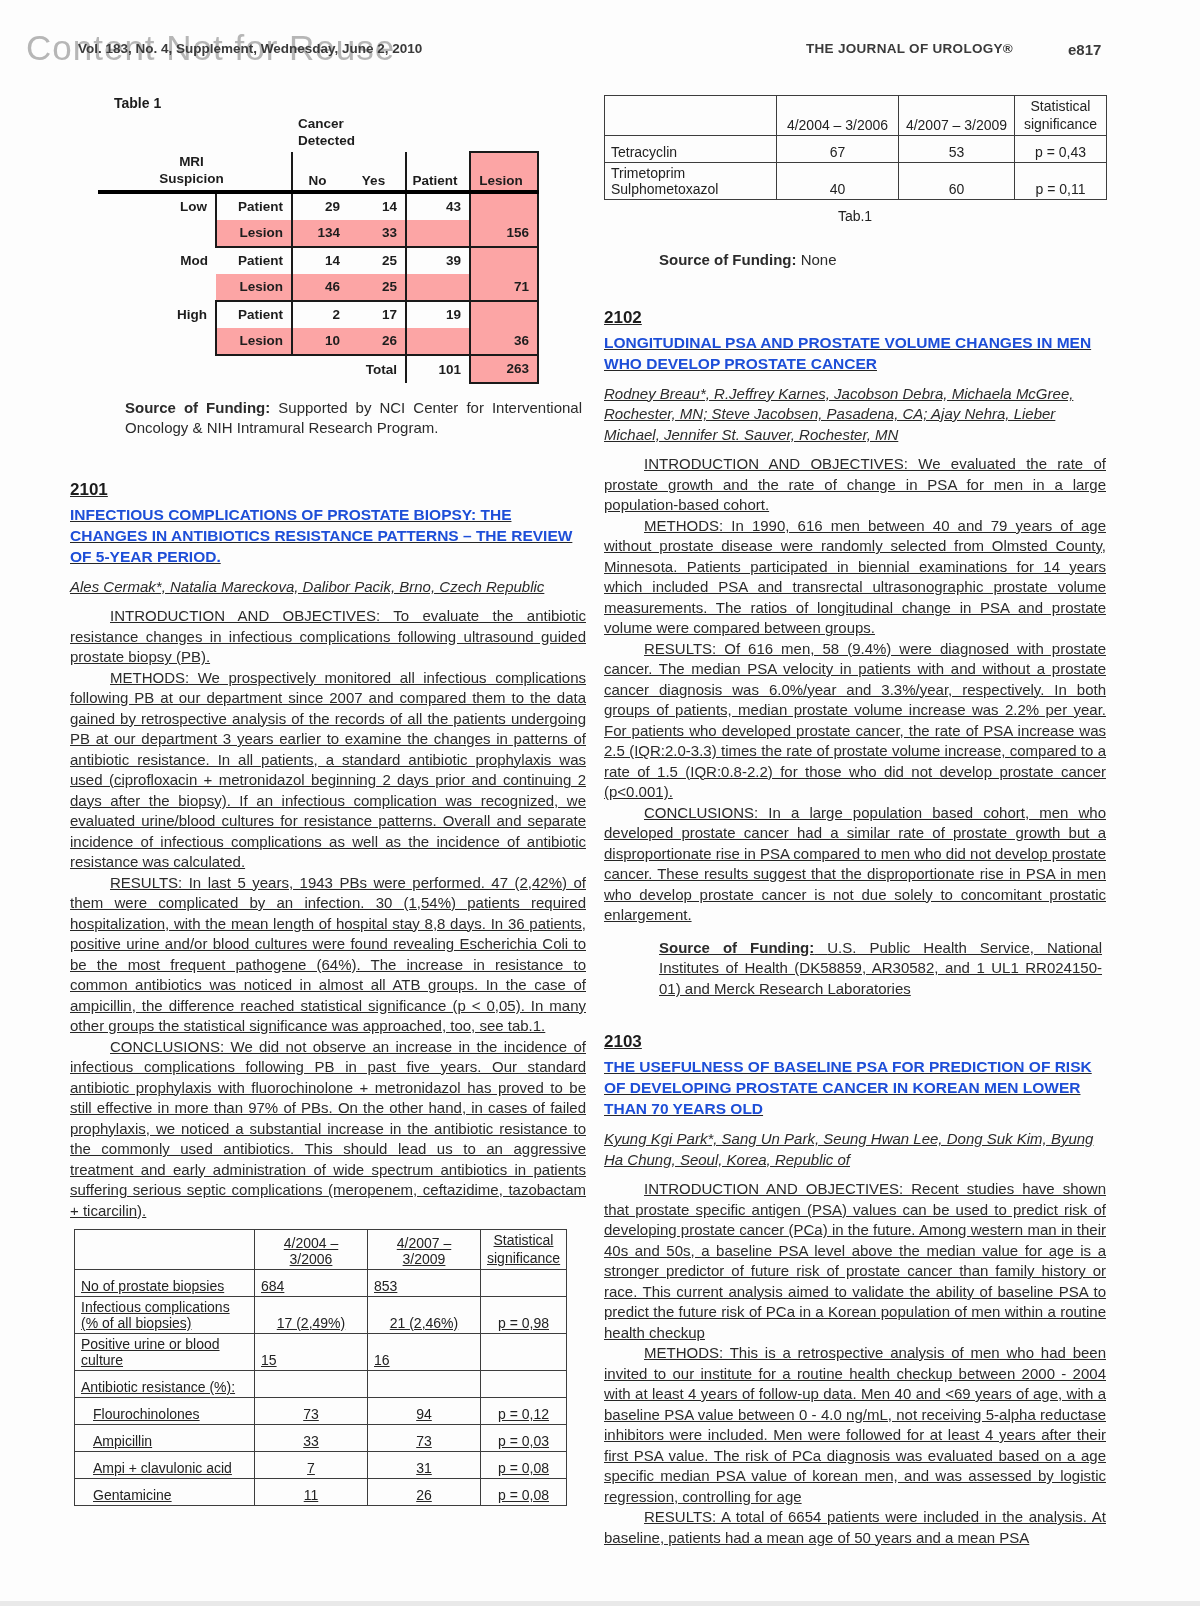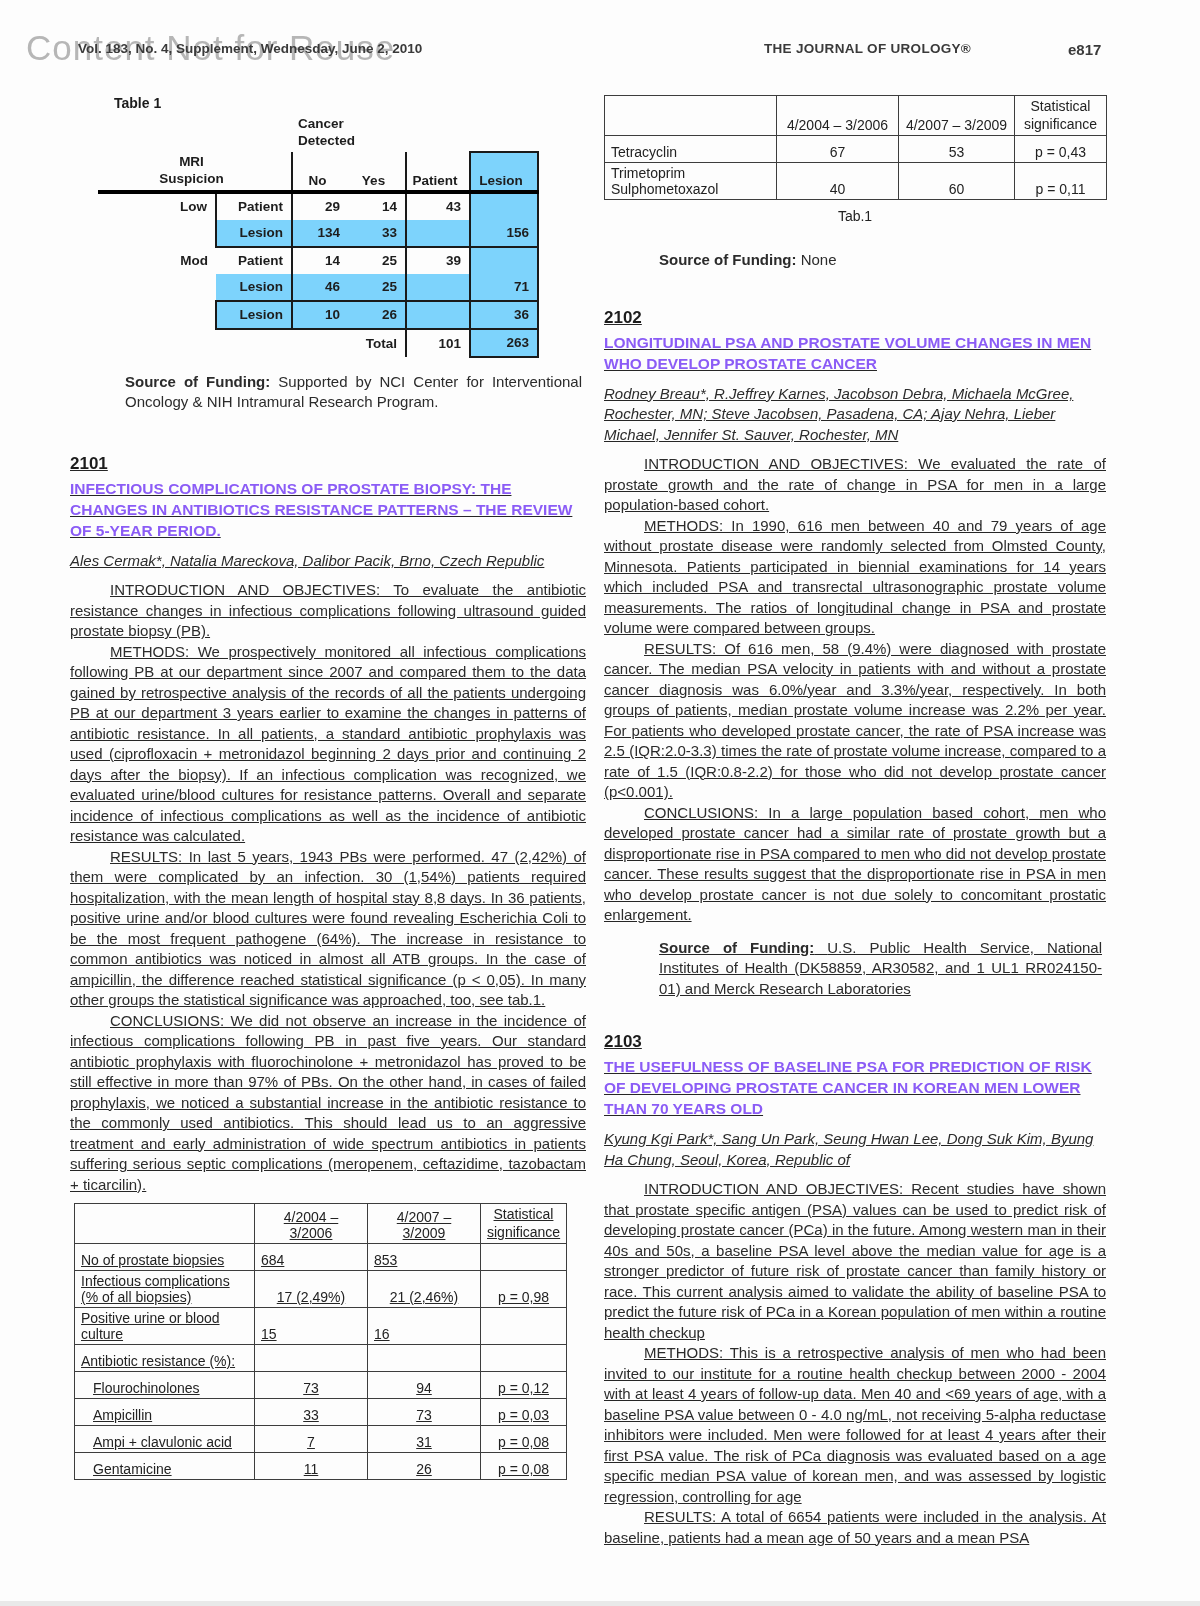--- a/index.html
+++ b/index.html
@@ -12,37 +12,37 @@
   .watermark{
     position:absolute;left:26px;top:28px;
     font-size:35px;color:#8b8b8b;opacity:.62;
     white-space:nowrap;letter-spacing:1px;
   }
   .hdr-left{
     position:absolute;left:78px;top:41px;
     font-size:13.5px;font-weight:700;color:#3a3a3a;white-space:nowrap;
   }
   .hdr-journal{
-    position:absolute;left:764px;top:41px;
+    position:absolute;left:806px;top:41px;
     font-size:13.5px;font-weight:700;color:#3a3a3a;letter-spacing:.3px;white-space:nowrap;
   }
   .hdr-page{
     position:absolute;left:1068px;top:41px;
     font-size:15px;font-weight:700;color:#3a3a3a;
   }
   .col-left{position:absolute;left:70px;top:95px;width:516px;}
   .col-right{position:absolute;left:604px;top:95px;width:502px;}
 
   
   .para{
     text-align:justify;text-indent:40px;margin:0;
     font-size:15px;line-height:20.5px;color:#2b2b2b;
   }
   .abs-num{font-size:17px;font-weight:700;color:#1c1c1c;margin:0;line-height:22px;}
-  .abs-title{font-size:15.5px;font-weight:700;color:#8b5cf6;margin:3px 0 0 0;line-height:21px;text-align:left;}
+  .abs-title{font-size:15.5px;font-weight:700;color:#1d4ed8;margin:3px 0 0 0;line-height:21px;text-align:left;}
   .authors{font-style:italic;font-size:15px;line-height:20.5px;margin:10px 0 9px 0;color:#2b2b2b;}
   .funding{
     margin:14px 4px 0 55px;text-align:justify;
     font-size:15px;line-height:20.5px;color:#2b2b2b;
   }
   .funding .b{font-weight:700;}
 
   
   .mri-block{margin-left:28px;}
   .mri-title{font-size:14px;font-weight:700;color:#1c1c1c;margin:0 0 3px 16px;}
@@ -50,21 +50,21 @@
     border-collapse:collapse;table-layout:fixed;width:440px;
     font-size:13.5px;font-weight:700;color:#1d1d1d;
   }
   table.mri td{padding:2px 8px 2px 2px;height:22px;vertical-align:middle;overflow:hidden;}
   table.mri .r{text-align:right;}
   table.mri .c{text-align:center;}
   .bl{border-left:2px solid #1a1a1a;}
   .br{border-right:2px solid #1a1a1a;}
   .bb{border-bottom:2px solid #1a1a1a;}
   .bt{border-top:2px solid #1a1a1a;}
-  .gray{background:#7dd3fc;}
+  .gray{background:#fca5a5;}
   tr.h2 td{border-bottom:4px solid #000000;vertical-align:bottom;}
   .prewrap{white-space:pre-line;line-height:1.25;}
   .cancer-h{text-align:left;padding-left:6px !important;vertical-align:bottom;}
 
   
   table.data{border-collapse:collapse;font-size:14px;color:#222;table-layout:fixed;}
   table.data td{border:1.5px solid #3d3d3d;padding:2px 6px;vertical-align:bottom;height:22px;}
   table.data td.hdr{text-align:center;}
   table.data td.ctr{text-align:center;}
   table.data td.lft{text-align:left;}
@@ -135,20 +135,28 @@
         <td class="r bl">39</td>
         <td class="r bl br gray"></td>
       </tr>
       <tr>
         <td></td>
         <td class="r bb gray">Lesion</td>
         <td class="r bl bb gray">46</td>
         <td class="r bb gray">25</td>
         <td class="r bl bb gray"></td>
         <td class="r bl br bb gray">71</td>
+      </tr>
+      <tr>
+        <td class="r">High</td>
+        <td class="r bl">Patient</td>
+        <td class="r bl">2</td>
+        <td class="r">17</td>
+        <td class="r bl">19</td>
+        <td class="r bl br gray"></td>
       </tr>
       <tr>
         <td></td>
         <td class="r bl bb gray">Lesion</td>
         <td class="r bl bb gray">10</td>
         <td class="r bb gray">26</td>
         <td class="r bl bb gray"></td>
         <td class="r bl br bb gray">36</td>
       </tr>
       <tr>

